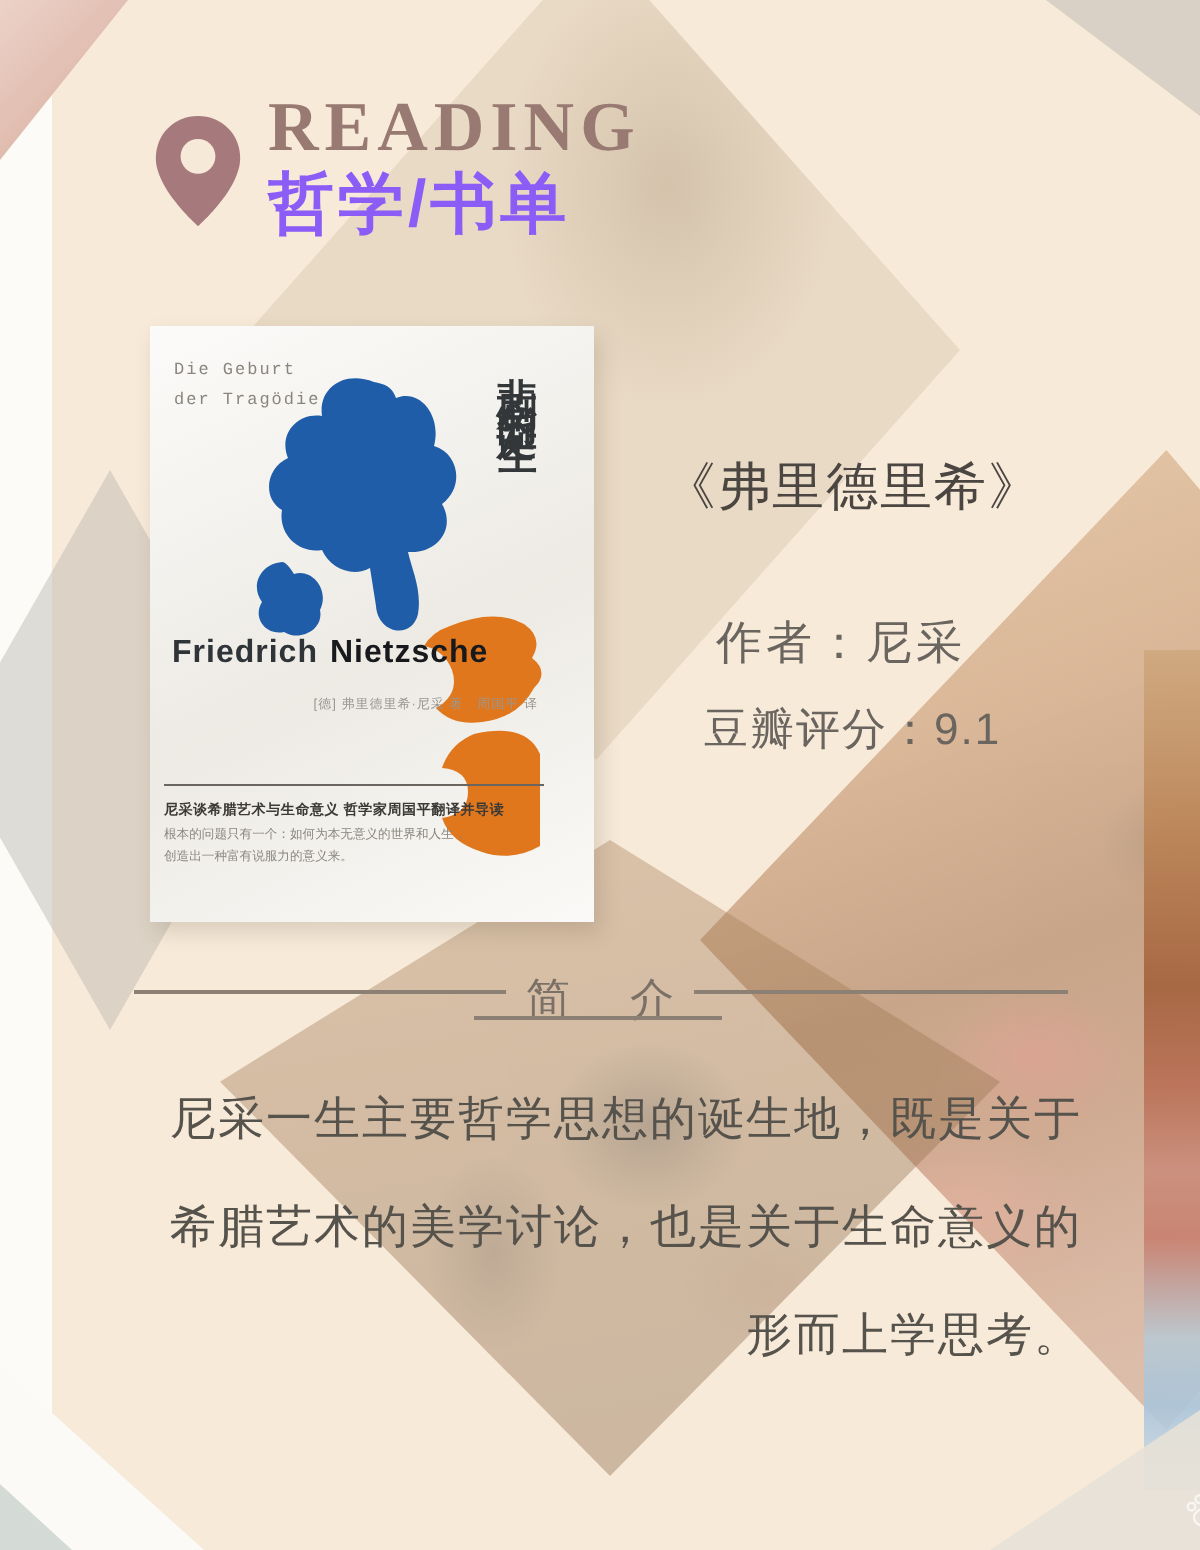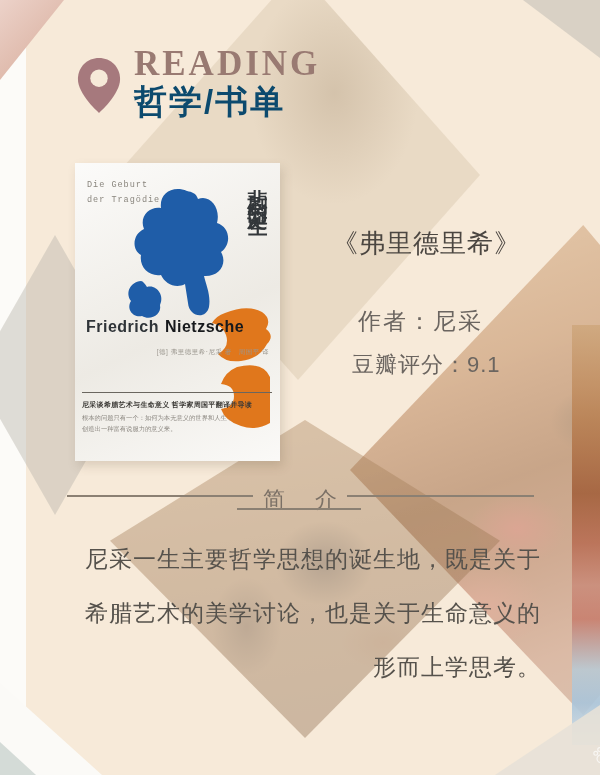--- a/index.html
+++ b/index.html
@@ -47,24 +47,24 @@
     clip-path:polygon(0 0,100% 100%,0 100%);background:#fbfaf7;}
   .frag-bl-teal{left:0;top:742px;width:36px;height:33px;
     clip-path:polygon(0 0,100% 100%,0 100%);background:#ccd5d1;opacity:.85;}
   .frag-br-gray{left:495px;top:705px;width:105px;height:70px;
     clip-path:polygon(100% 0,100% 100%,0 100%);background:#e7e1d7;opacity:.9;}
 
   
   .header-pin{left:77px;top:57px;width:44px;height:57px;}
   .header-text-en{left:134px;top:44px;font-family:"Liberation Serif","DejaVu Serif",serif;
     font-size:35px;font-weight:600;letter-spacing:3px;color:#997a72;}
-  .header-text-cn{left:134px;top:80px;font-size:33px;font-weight:700;letter-spacing:2px;color:#0c4a6e;}
+  .header-text-cn{left:134px;top:80px;font-size:33px;font-weight:700;letter-spacing:2px;color:#8b5cf6;}
 
   
-  .cover{left:75px;top:163px;width:205px;height:298px;background:#f3f1ec;
+  .cover{left:75px;top:163px;width:222px;height:298px;background:#f3f1ec;
     box-shadow:3px 5px 10px rgba(90,70,50,.18);
     background-image:linear-gradient(155deg,rgba(255,255,255,.7),rgba(228,224,216,.4) 55%,rgba(255,255,255,.6));}
   .cover .art{left:0;top:0;width:205px;height:298px;}
   .cover-series{left:12px;top:15px;font-family:"Liberation Mono","DejaVu Sans Mono",monospace;
     font-size:8.5px;line-height:15px;color:#8a867e;letter-spacing:1px;}
   .cover-vtitle{left:170px;top:10px;writing-mode:vertical-rl;font-size:20px;font-weight:700;
     letter-spacing:7px;color:#33373a;}
   .cover-author{left:11px;top:155px;font-size:16px;font-weight:700;color:#2f3438;letter-spacing:.5px;}
   .cover-author .last{margin-left:6px;color:#17191c;}
   .cover-byline{left:0;top:185px;width:194px;text-align:right;font-size:6.5px;color:#9b978f;letter-spacing:.5px;}

